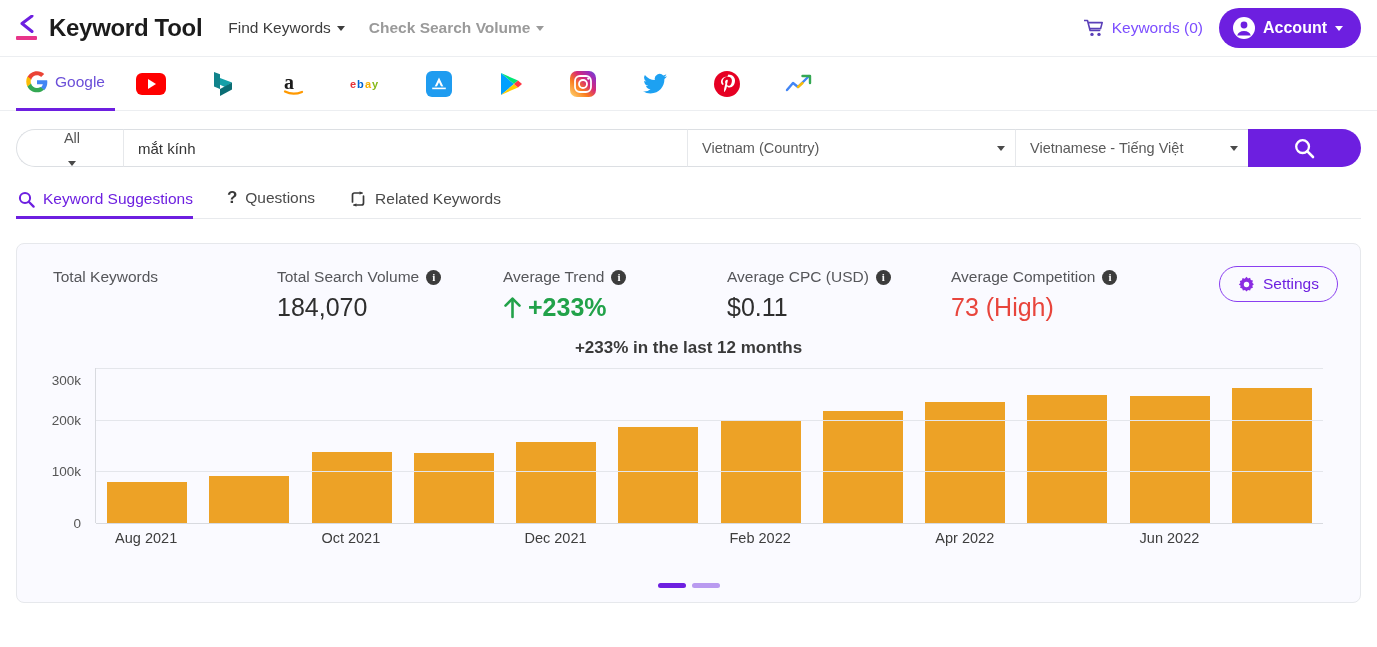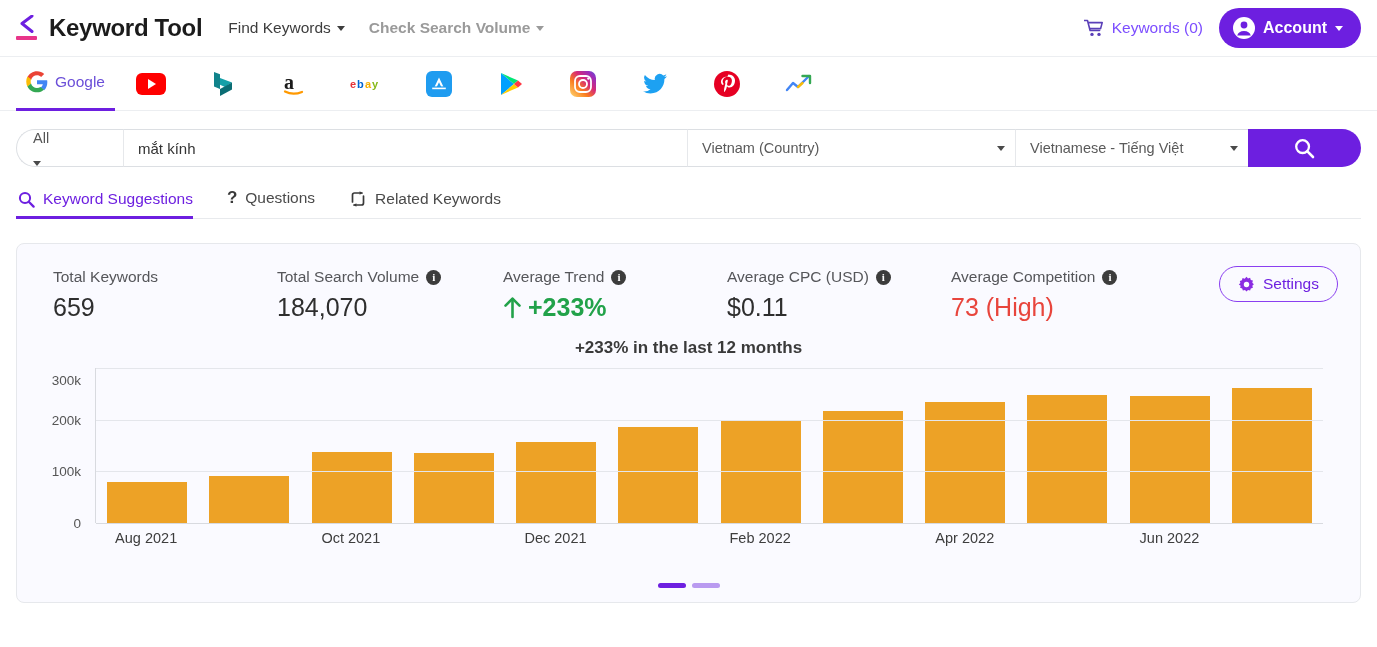--- a/index.html
+++ b/index.html
@@ -81,21 +81,21 @@
   .plat-label { font-size: 15.5px; color: #6b4fd8; }
 
   
   .search-row {
     margin: 18px 16px 0 16px;
     height: 38px; display: flex; align-items: stretch;
   }
   .sel-all {
     width: 107px; border: 1px solid #dcdfe3; border-right: none;
     border-radius: 19px 0 0 19px;
-    display: flex; align-items: flex-start; justify-content: space-between;
+    display: flex; align-items: center; justify-content: space-between;
     padding: 0 12px 0 16px; font-size: 14.5px; color: #555;
     background: #fff; cursor: pointer; flex-direction: column;
   }
   .kw-input {
     flex: 1; border: 1px solid #dcdfe3; border-left: 1px solid #e6e8eb;
     border-right: none;
     font-size: 15px; color: #333; padding: 0 14px;
     outline: none; background: #fff;
     font-family: "Liberation Sans", sans-serif;
   }
@@ -426,21 +426,20 @@
   </div>
 </div>
 
 <div class="card">
 
   <div class="stats">
     <div class="stat">
       <div class="stat-label">
         <span>Total Keywords</span>
       </div>
-      <div class="stat-value">659</div>
     </div>
 
     <div class="stat">
       <div class="stat-label">
         <span>Total Search Volume</span>
         <span class="info-dot">i</span>
       </div>
       <div class="stat-value">184,070</div>
     </div>
 

